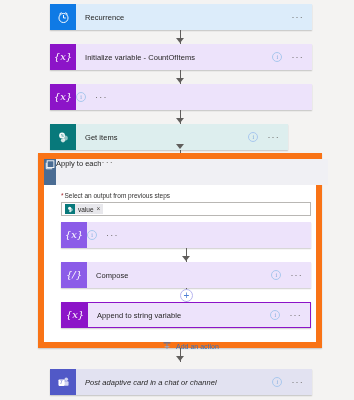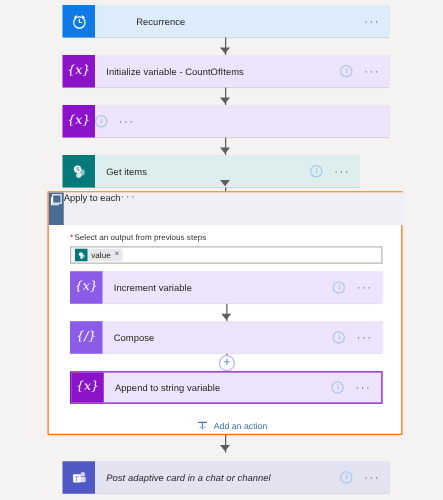--- a/index.html
+++ b/index.html
@@ -125,21 +125,21 @@
   }
 
   
   .loop {
     position: absolute;
     left: 38px;
     top: 153px;
     width: 284px;
     height: 195px;
     background: #ffffff;
-    border: 1px solid #f97316;
+    border: 6px solid #f97316;
     box-shadow: 0 0.5px 1.2px rgba(0,0,0,0.18);
     box-sizing: border-box;
   }
   .loop-header {
     position: absolute;
     left: 0; top: 0;
     width: 284px;
     height: 26px;
     display: flex;
     align-items: stretch;
@@ -219,21 +219,21 @@
     gap: 4px;
     color: #3b6fb6;
     font-size: 7px;
   }
 </style>
 </head>
 <body>
 
 <div class="canvas">
 
-  <div class="node fill-blue" style="left:50px; top:4px; width:262px;gap:24px;">
+  <div class="node fill-blue" style="left:50px; top:4px; width:262px;">
     <div class="icon-box ic-blue">
       <svg width="13" height="13" viewBox="0 0 16 16">
         <circle cx="8" cy="8.6" r="5.6" fill="none" stroke="#ffffff" stroke-width="1.2"></circle>
         <path d="M8 5.4 V8.6 H10.3" fill="none" stroke="#ffffff" stroke-width="1.2" stroke-linecap="round"></path>
         <path d="M5.2 2.2 L3.3 3.7 M10.8 2.2 L12.7 3.7" stroke="#ffffff" stroke-width="1.2" stroke-linecap="round"></path>
       </svg>
     </div>
     <div class="node-title">Recurrence</div>
     <div class="node-actions">
       <div class="ellipsis">···</div>
@@ -321,21 +321,20 @@
           </div>
           <span class="token-text">value</span>
           <span class="token-x">×</span>
         </div>
       </div>
 
       <div class="node fill-purple" style="left:17px; top:37px; width:250px;">
         <div class="icon-box ic-violet">
           <span class="glyph-vars">{x}</span>
         </div>
-        <div class="node-title">Increment variable</div>
         <div class="node-actions">
           <div class="info-icon">i</div>
           <div class="ellipsis">···</div>
         </div>
       </div>
 
       <div class="conn" style="left:142px; top:63px; height:14px;"></div>
       <div class="arrowhead" style="left:138px; top:71px;"></div>
 
       <div class="node fill-purple" style="left:17px; top:77px; width:250px;">

